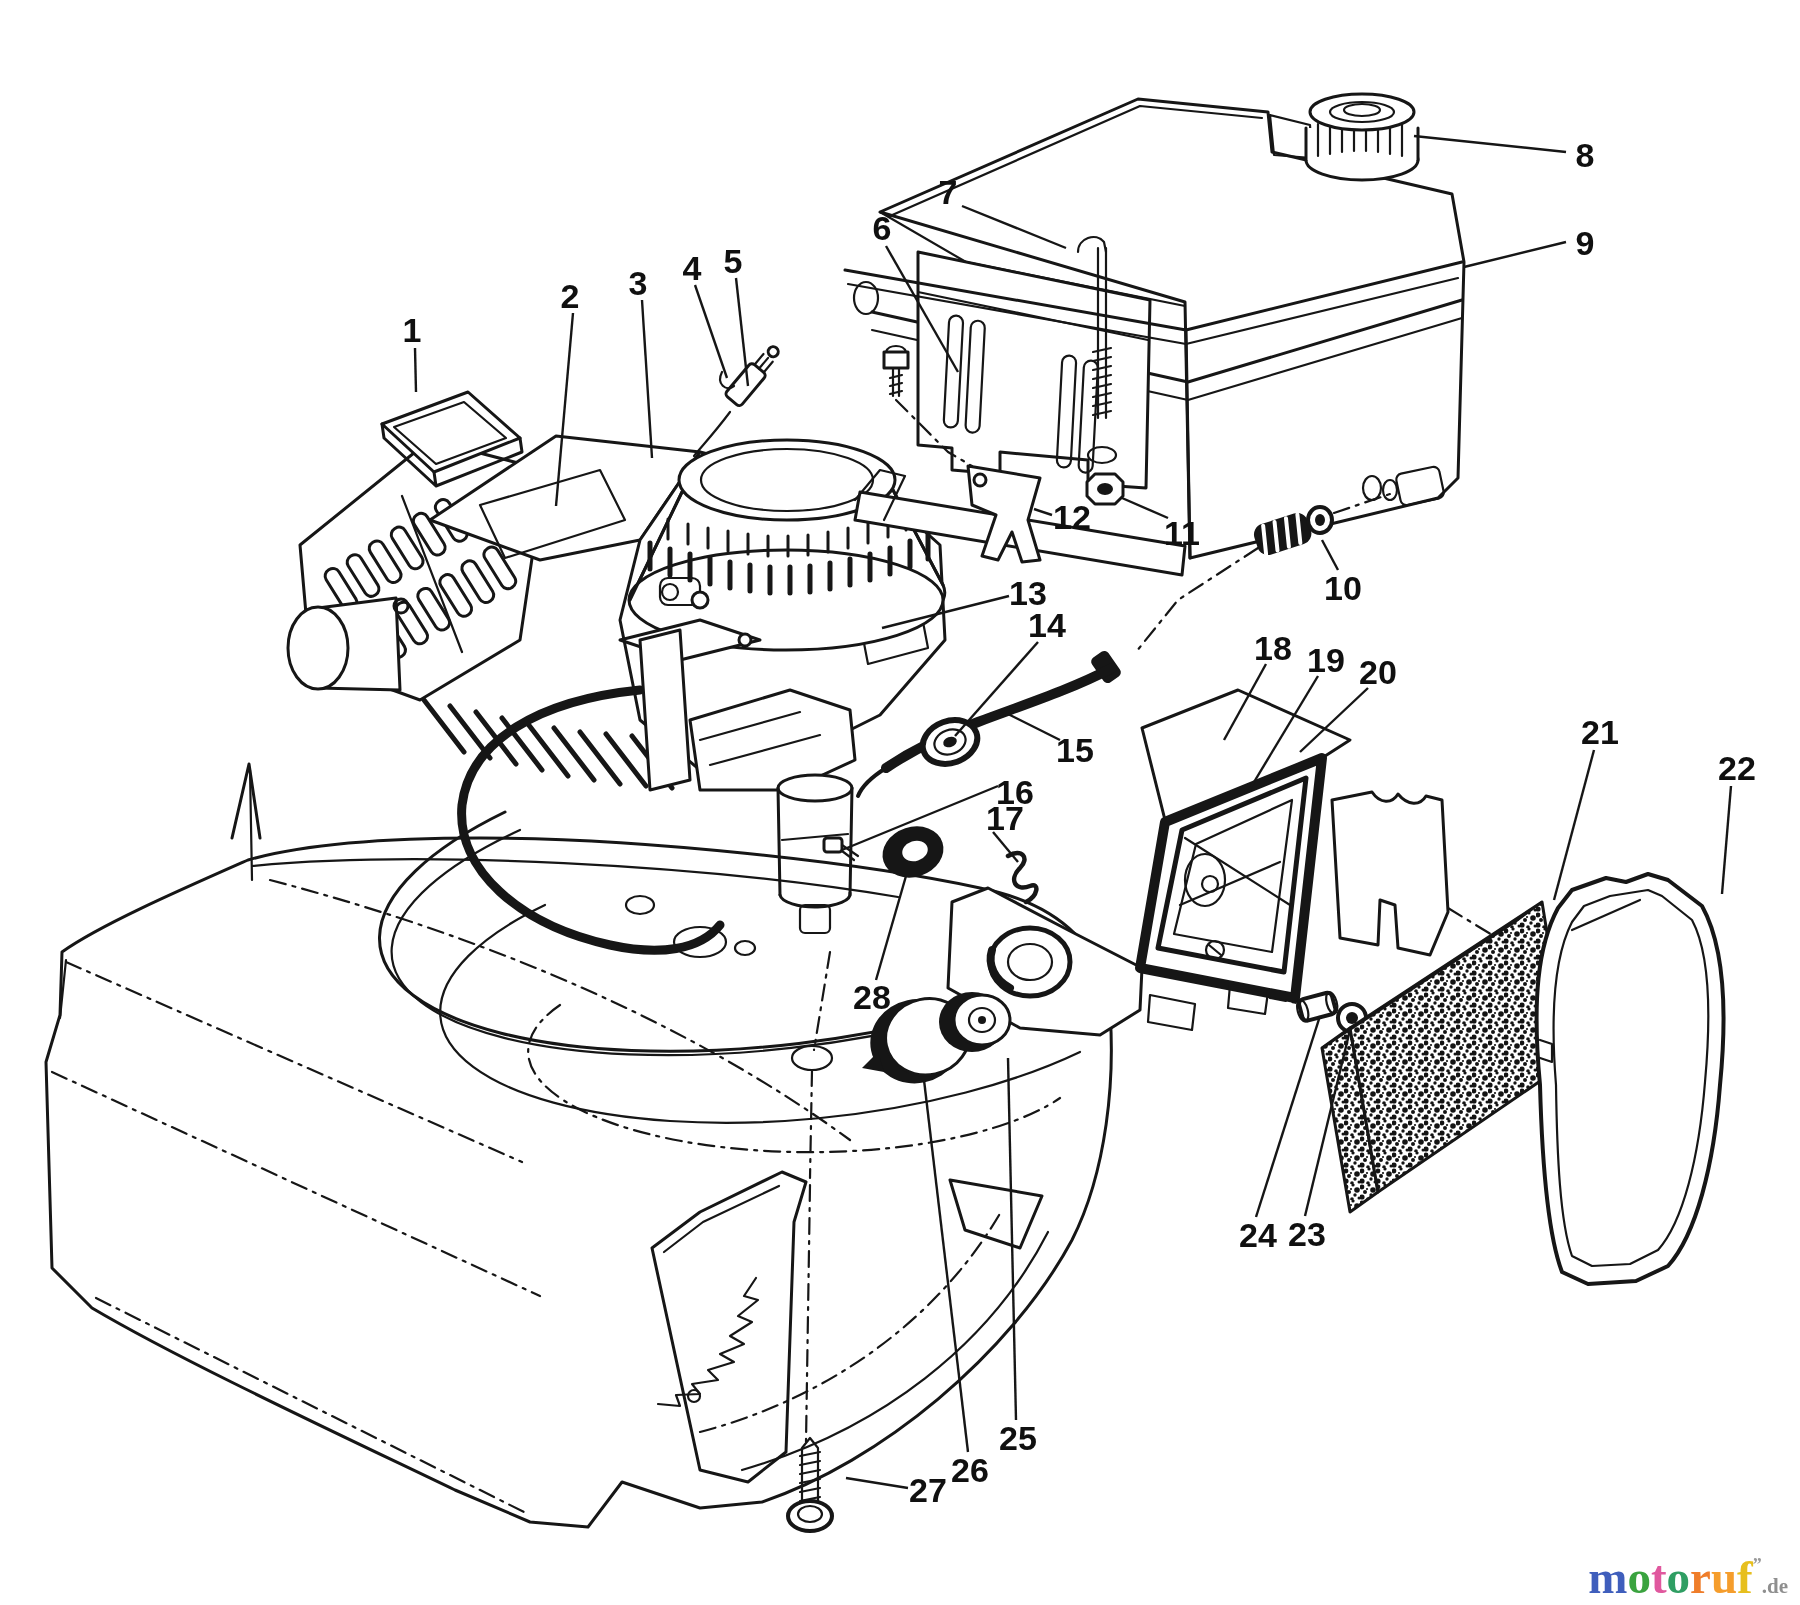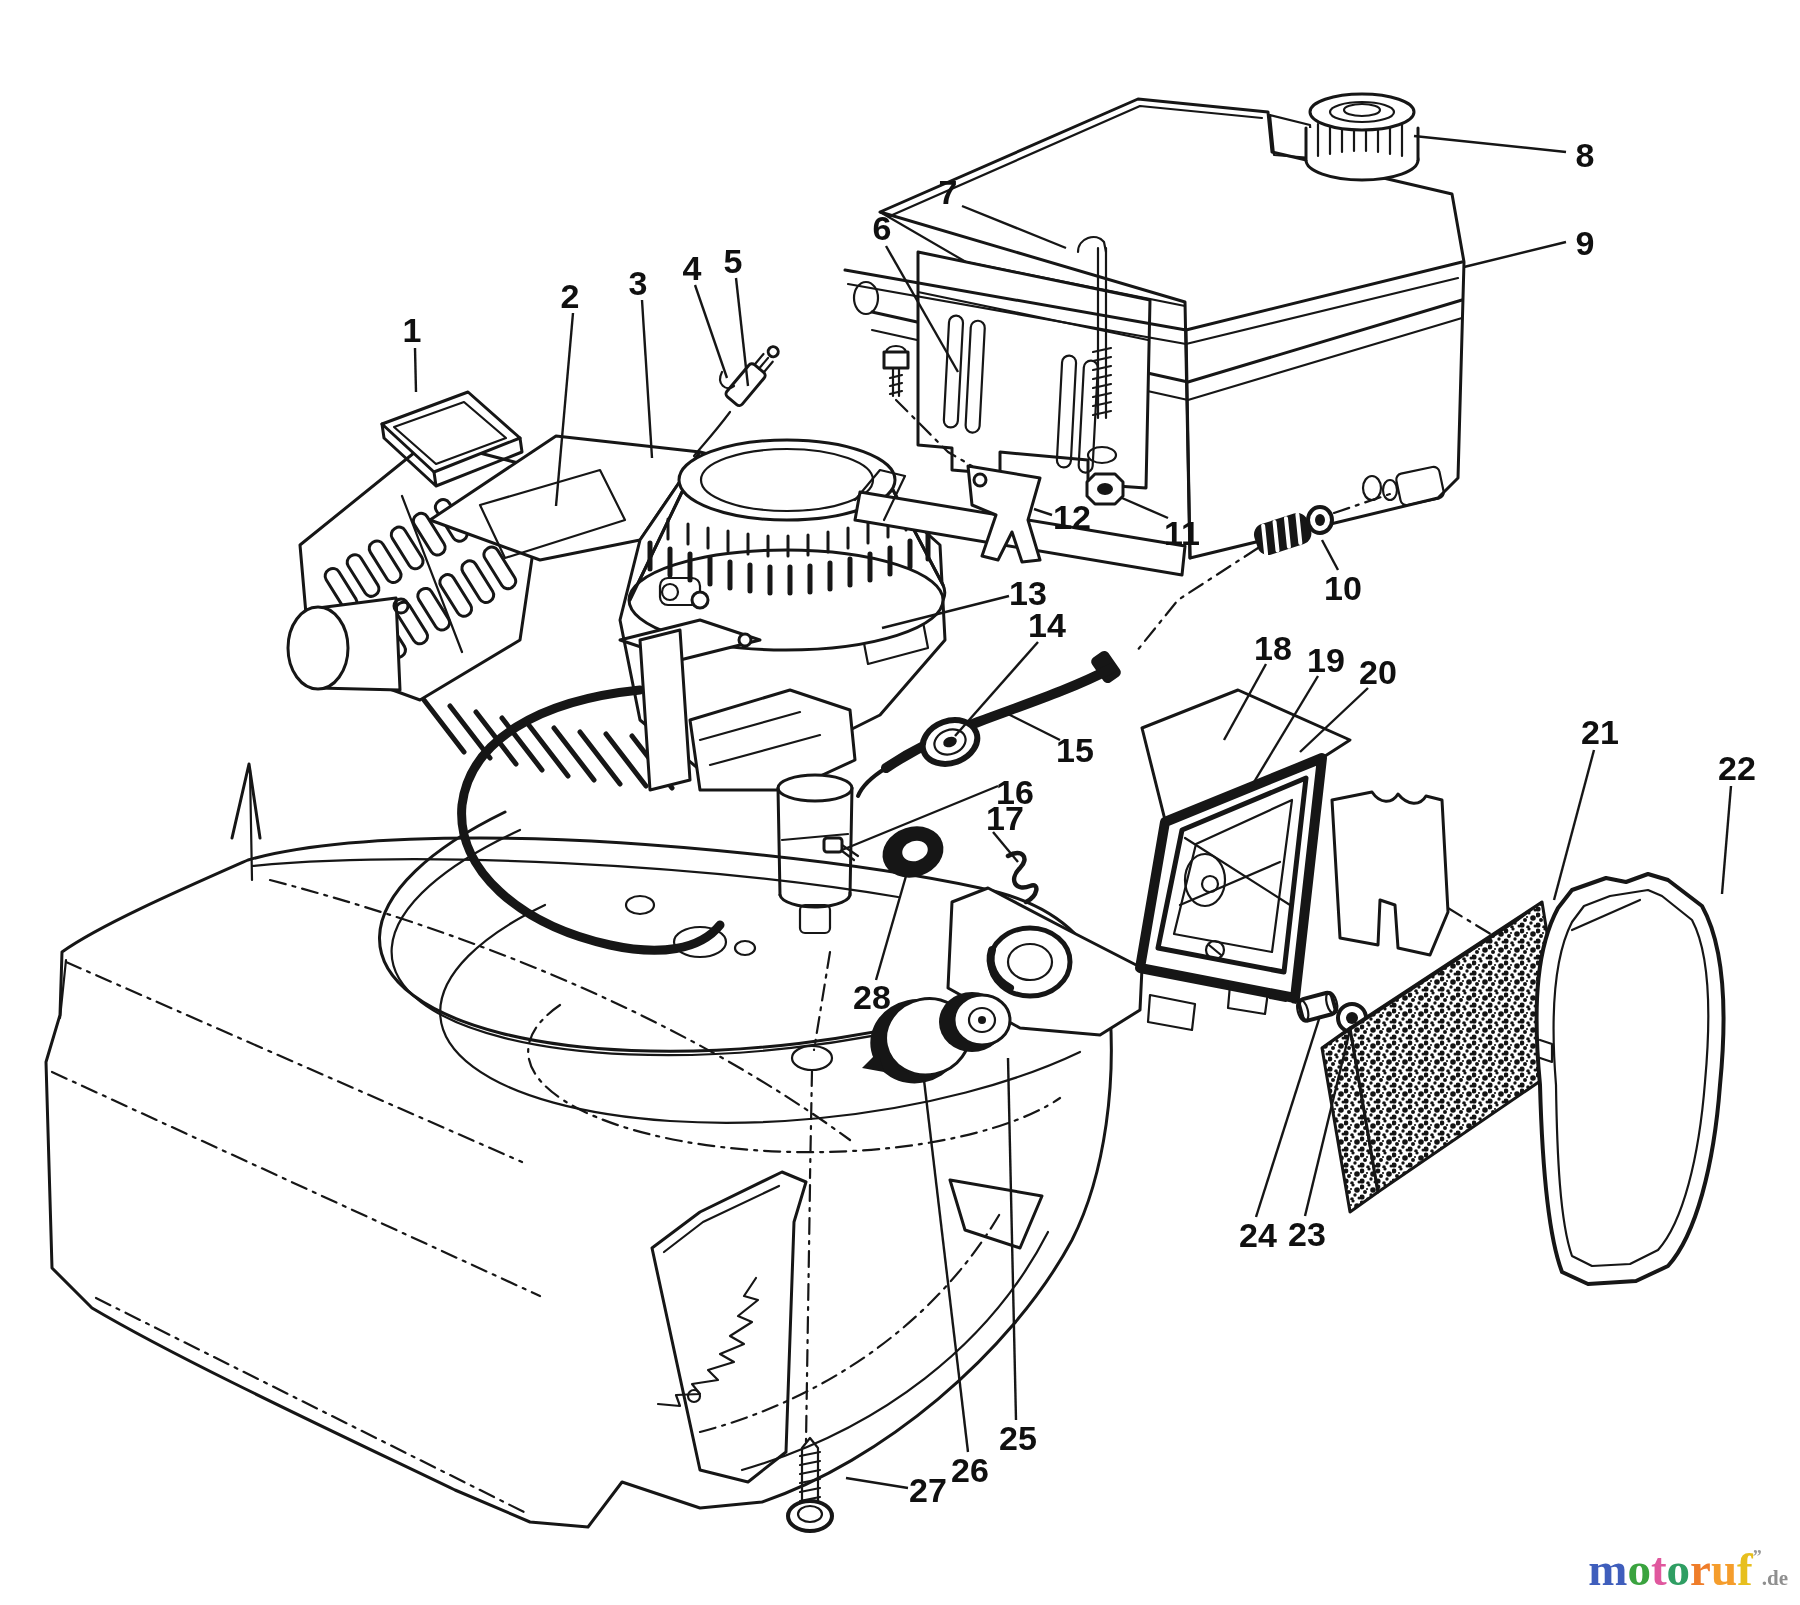--- a/index.html
+++ b/index.html
@@ -7,21 +7,21 @@
          font-family:"Liberation Sans",sans-serif;}
   svg{position:absolute;left:0;top:0;}
   .ln{fill:none;stroke:#161616;stroke-width:3;stroke-linecap:round;stroke-linejoin:round;}
   .thin{stroke-width:2.2;}
   .thick{stroke-width:5;}
   .wf{fill:#ffffff;}
   .blk{fill:#161616;stroke:none;}
   .dd{stroke-dasharray:16 7 3 7;}
   .plbl{font:700 34px "Liberation Sans",sans-serif;fill:#101010;}
   .leader{stroke:#161616;stroke-width:2.4;fill:none;}
-  .watermark{position:absolute;right:12px;bottom:12px;font-family:"Liberation Serif",serif;
+  .watermark{position:absolute;right:12px;bottom:4px;font-family:"Liberation Serif",serif;
              font-weight:700;line-height:1;white-space:nowrap;text-align:center;}
   .watermark .lt{font-size:47px;}
   .watermark .sfx{font-size:21px;font-weight:700;}
   .watermark .mk{font-size:18px;vertical-align:22px;}
 </style>
 </head>
 <body>
 
 <div class="stage">
 <svg viewBox="0 0 1800 1605" width="1800" height="1605">

